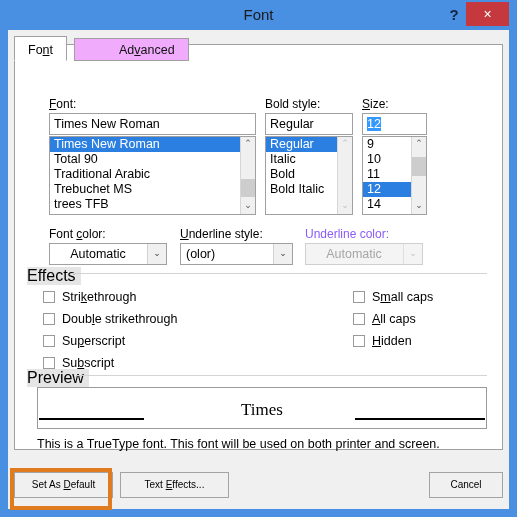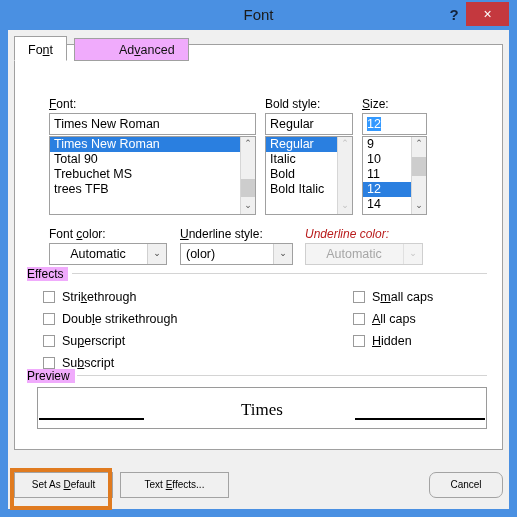--- a/index.html
+++ b/index.html
@@ -50,21 +50,21 @@
     background:#fff;border-bottom:1px solid #fff;z-index:3;
     top:-2px;height:25px;line-height:26px;
   }
   .tab.inactive{background:#f0abfc;color:#111;z-index:1;padding-left:44px;}
   
   .panel{
     position:absolute;left:6px;top:14px;width:489px;height:406px;
     background:#fff;border:1px solid #a0a0a0;box-sizing:border-box;
   }
   .lbl{position:absolute;font-size:12px;color:#000;white-space:nowrap;}
-  .lbl.dim{color:#b91c1c;font-style:italic;}
+  .lbl.dim{color:#8b5cf6;}
   u{text-decoration:underline;}
   
   .tbox{
     position:absolute;background:#fff;border:1px solid #a0a0a0;
     box-sizing:border-box;height:22px;line-height:20px;
     padding:0 4px;font-size:12.5px;overflow:hidden;white-space:nowrap;
   }
   .sel-text{background:#3399ff;color:#fff;}
   
   .listbox{
@@ -104,21 +104,21 @@
   .combo .carrow{
     position:absolute;right:0;top:0;width:19px;height:20px;
     background:#f0f0f0;border-left:1px solid #d0d0d0;
     text-align:center;line-height:19px;font-size:9px;color:#444;
     box-sizing:border-box;
   }
   .combo.disabled{background:#f4f4f4;border-color:#cfcfcf;}
   .combo.disabled .cval{color:#a6a6a6;}
   .combo.disabled .carrow{color:#c4c4c4;background:#f4f4f4;border-left-color:#e0e0e0;}
   
-  .group-title{position:absolute;font-size:12px;background:#f0abfc;padding-right:5px;}
+  .group-title{position:absolute;font-size:16px;background:#e5e5e5;padding-right:5px;}
   .group-line{position:absolute;height:1px;background:#d4d4d4;}
   
   .cbrow{position:absolute;height:16px;}
   .cbbox{
     position:absolute;left:0;top:2px;width:12px;height:12px;
     background:#fff;border:1px solid #9a9a9a;box-sizing:border-box;cursor:pointer;
   }
   .cblabel{position:absolute;left:19px;top:0;font-size:12.5px;line-height:16px;white-space:nowrap;}
   
   .preview-box{
@@ -164,20 +164,21 @@
       </div>
     </div>
 
     <div class="panel">
 
       <div class="lbl" style="left:34px;top:52px;"><u>F</u>ont:</div>
       <div class="tbox" style="left:34px;top:68px;width:207px;">Times New Roman</div>
       <div class="listbox" style="left:34px;top:91px;width:207px;height:79px;">
         <div class="listitem sel">Times New Roman</div>
         <div class="listitem">Total 90</div>
+        <div class="listitem">Traditional Arabic</div>
         <div class="listitem">Trebuchet MS</div>
         <div class="listitem">trees TFB</div>
         <div class="vscroll">
           <div class="sb-arrow up">⌃</div>
           <div class="sb-thumb" style="top:42px;height:18px;"></div>
           <div class="sb-arrow down">⌄</div>
         </div>
       </div>
 
       <div class="lbl" style="left:250px;top:52px;">Bold style:</div>
@@ -261,27 +262,28 @@
 
       <div class="group-title" style="left:12px;top:324px;">Preview</div>
       <div class="group-line" style="left:62px;top:330px;width:410px;"></div>
 
       <div class="preview-box" style="left:22px;top:342px;width:450px;height:42px;">
         <div class="prev-rule" style="left:1px;top:30px;width:105px;"></div>
         <div class="prev-rule" style="right:1px;top:30px;width:130px;"></div>
         <div class="preview-text" style="top:12px;">Times</div>
       </div>
 
+      <div class="desc" style="left:22px;top:392px;">This is a TrueType font. This font will be used on both printer and screen.</div>
     </div>
 
     <div class="btn" style="left:6px;top:442px;width:99px;">
       <span>Set As <u>D</u>efault</span>
     </div>
     <div class="btn" style="left:112px;top:442px;width:109px;">
       <span>Text <u>E</u>ffects...</span>
     </div>
-    <div class="btn" style="left:421px;top:442px;width:74px;border-radius:7px;">
+    <div class="btn" style="left:421px;top:442px;width:74px;">
       <span>Cancel</span>
     </div>
   </div>
 
   <div class="annot" style="left:10px;top:468px;width:102px;height:42px;"></div>
 </div>
 
 </body></html>

